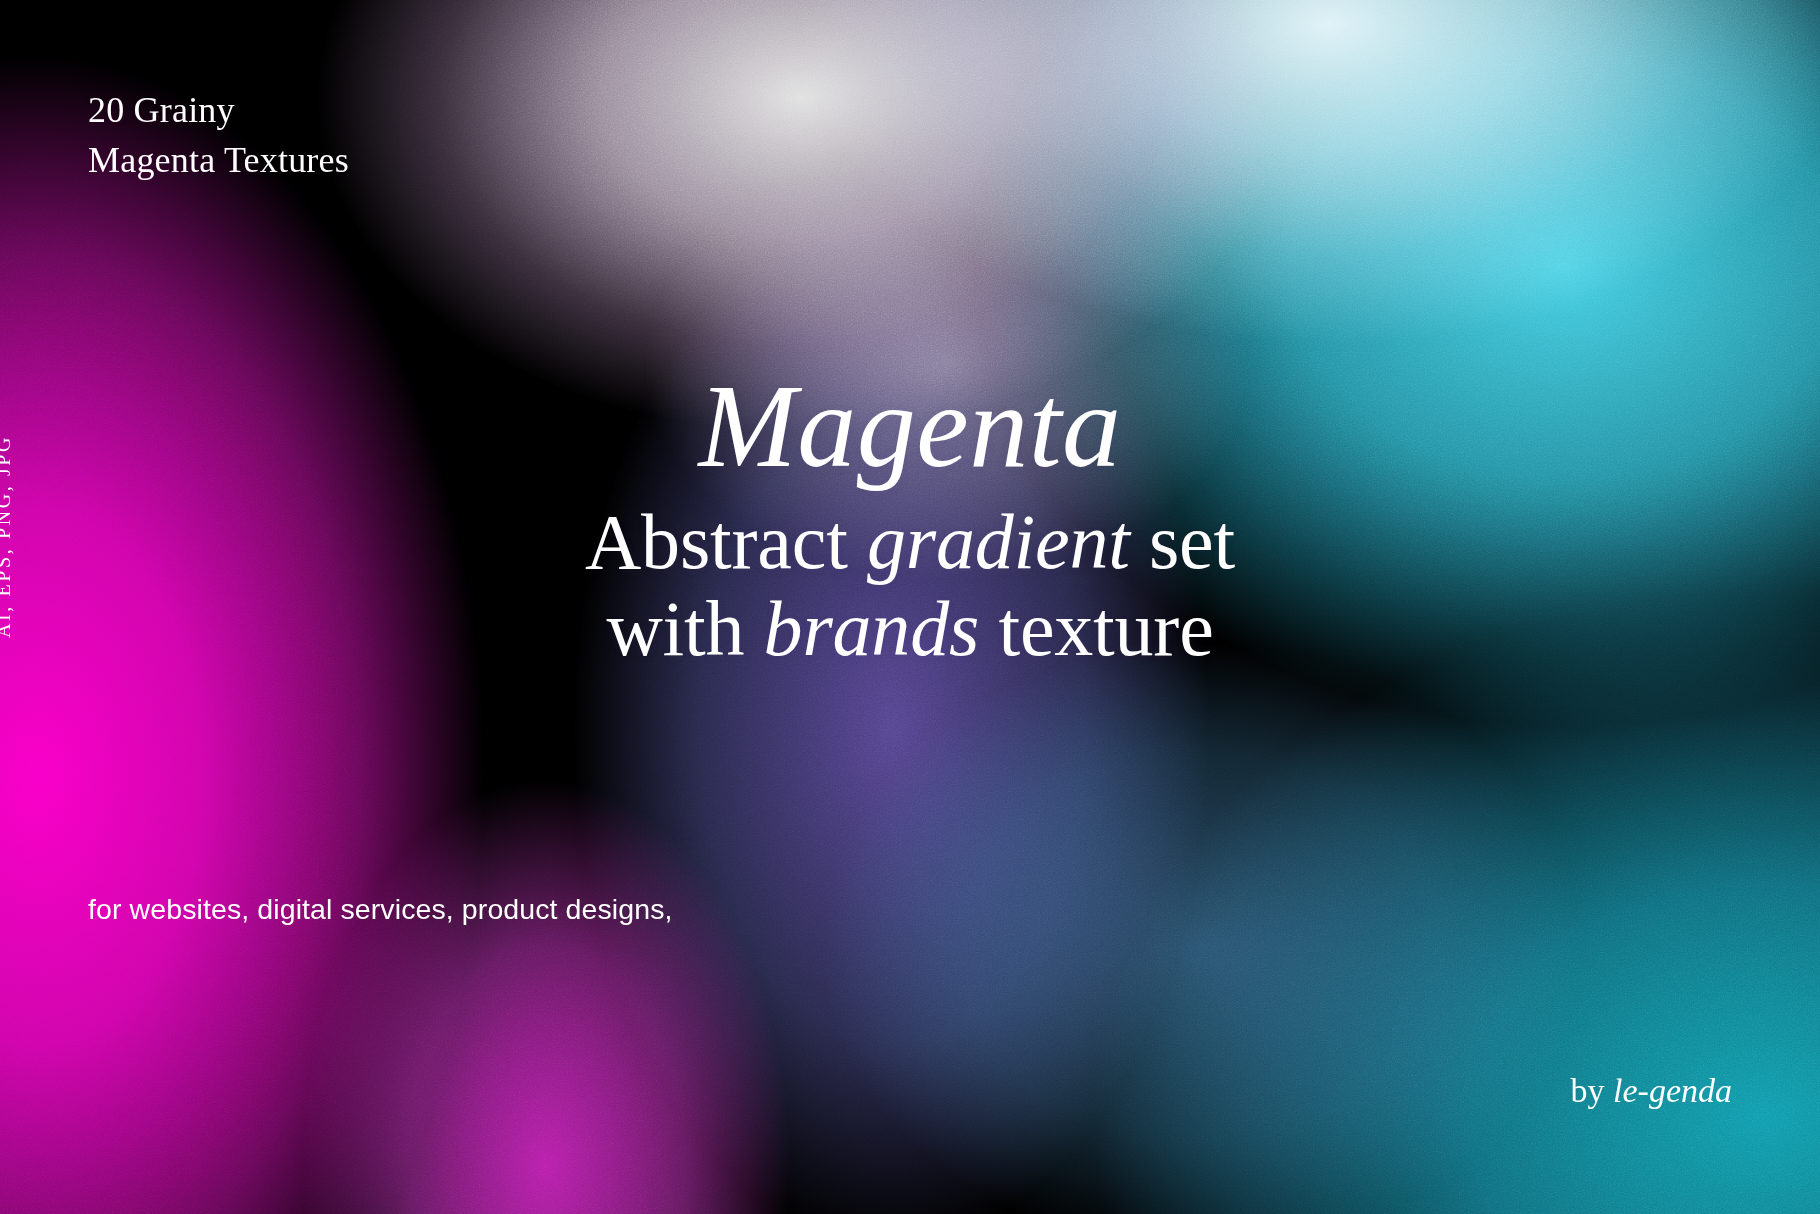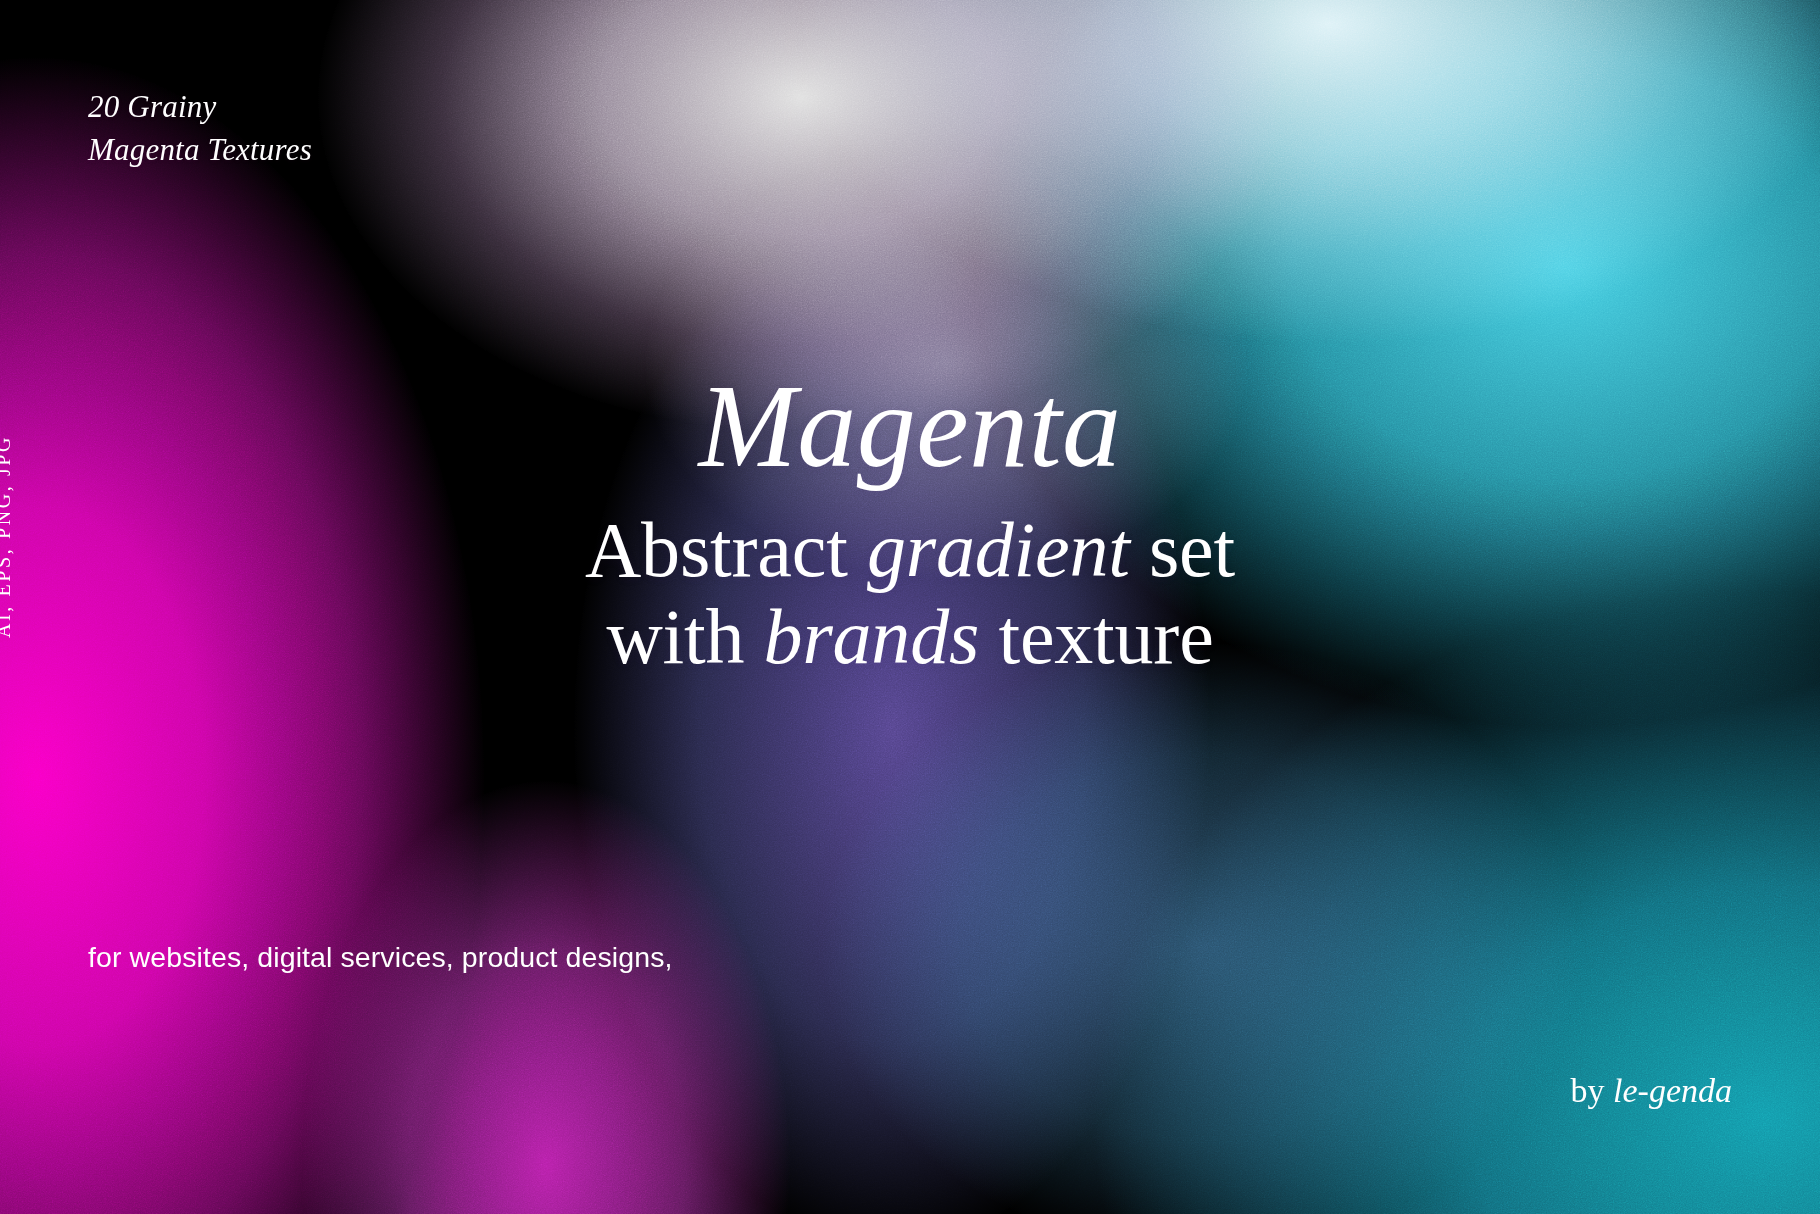--- a/index.html
+++ b/index.html
@@ -134,25 +134,24 @@
     pointer-events: none;
   }
 
   
   .txt { position: absolute; }
 
   #kicker {
     left: 88px;
     top: 86px;
     color: #ffffff;
-    font-size: 31px;
+    font-size: 36px;
     line-height: 1.38;
     letter-spacing: 0.2px;
     text-shadow: 0 1px 4px rgba(120,0,100,0.10);
-    font-style: italic;
   }
 
   #left-vertical {
     left: -6px;
     top: 400px;
     width: 240px;
     transform: rotate(-90deg);
     transform-origin: 118px 120px;
     color: #ffffff;
     font-size: 20px;
@@ -167,41 +166,40 @@
     top: 368px;
     text-align: center;
     color: #ffffff;
   }
 
   #headline {
     font-size: 118px;
     font-style: italic;
     line-height: 1.0;
     letter-spacing: 0.5px;
-    margin-bottom: 20px;
+    margin-bottom: 12px;
     text-shadow: 0 2px 10px rgba(80,40,130,0.10);
   }
 
   .sub-line {
     font-size: 78px;
     line-height: 1.12;
     letter-spacing: -0.2px;
     text-shadow: 0 2px 8px rgba(80,40,130,0.08);
   }
   .sub-line em { font-style: italic; text-align: right; }
 
   #blurb {
     left: 88px;
     top: 888px;
     color: #ffffff;
     font-family: "Liberation Sans", sans-serif;
     font-size: 28.5px;
     line-height: 1.52;
     letter-spacing: 0.1px;
-    margin-top: 48px;
   }
 
   #signature {
     right: 88px;
     top: 1072px;
     color: #ffffff;
     font-size: 34px;
     white-space: nowrap;
   }
   #signature em { font-style: italic; }

